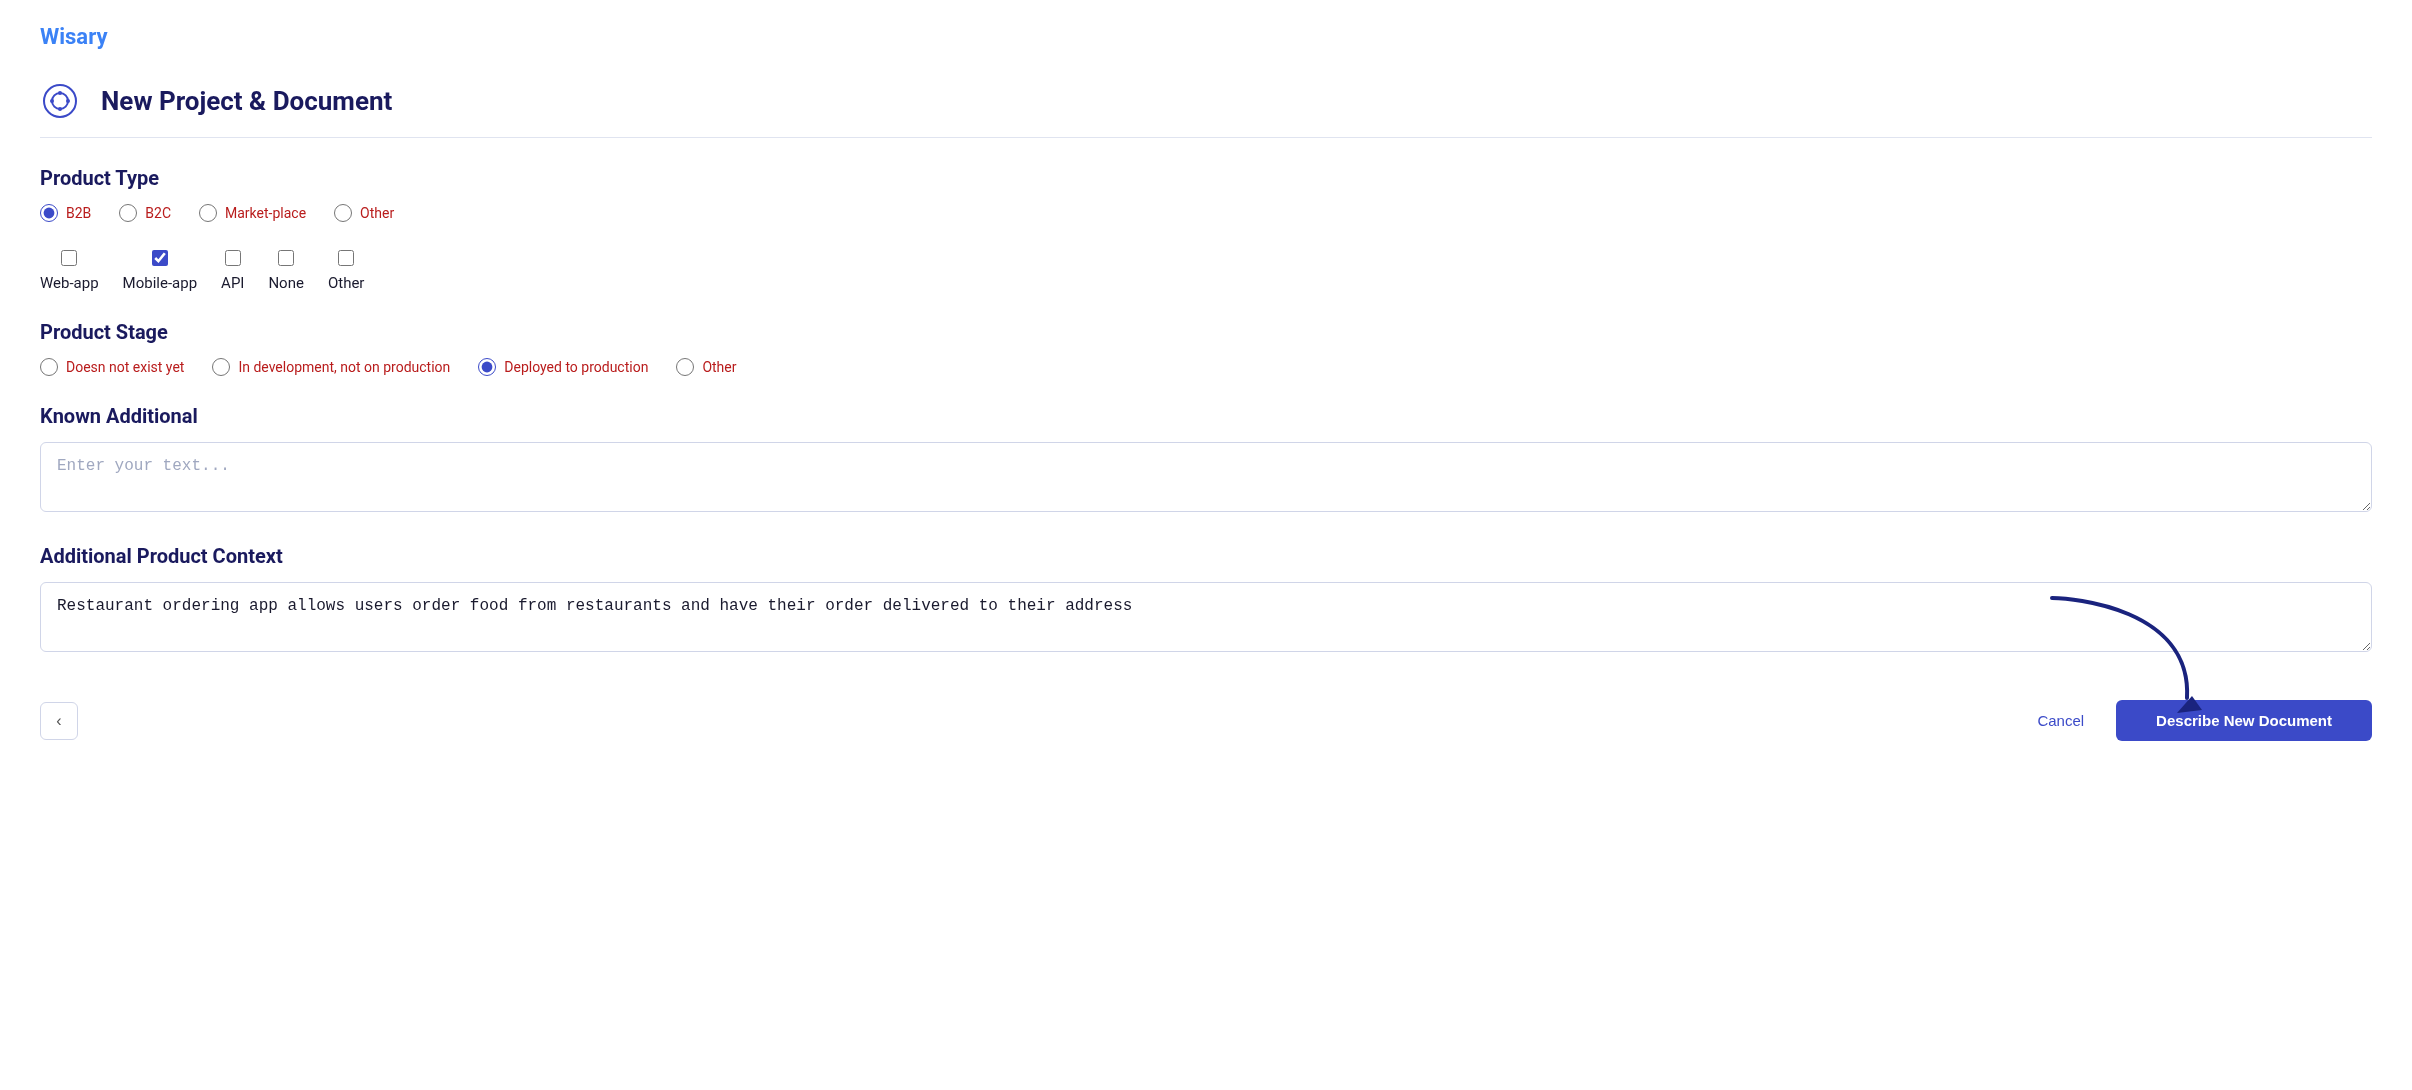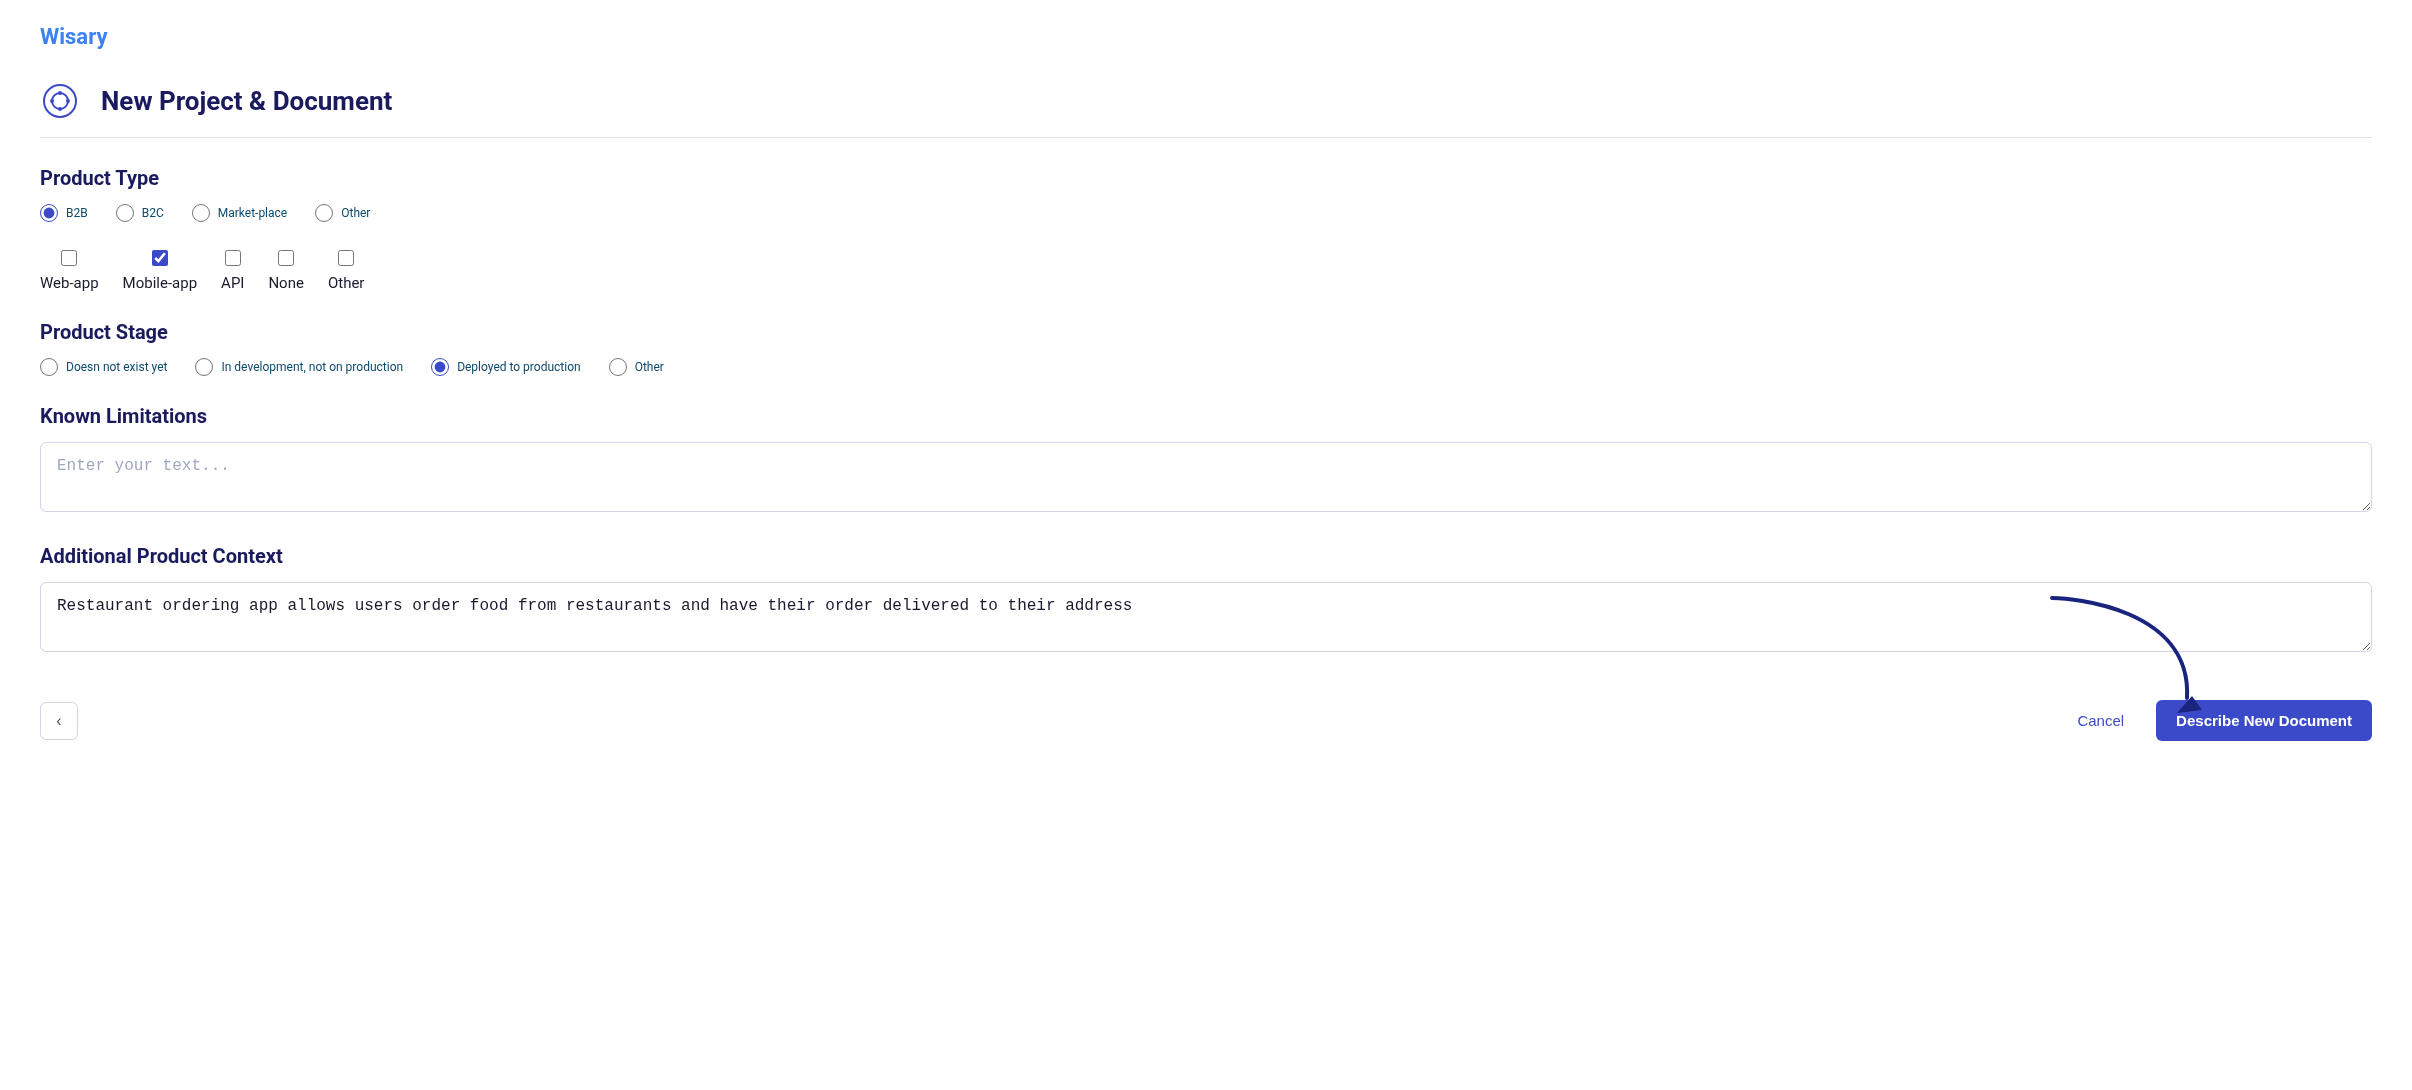--- a/index.html
+++ b/index.html
@@ -78,22 +78,22 @@
     }
 
     .radio-item input[type="radio"] {
       width: 18px;
       height: 18px;
       accent-color: #3b4ac8;
       cursor: pointer;
     }
 
     .radio-item label {
-      font-size: 12px;
-      color: #0c4a6e;
+      font-size: 14px;
+      color: #b91c1c;
       cursor: pointer;
     }
 
     .checkbox-group {
       display: flex;
       align-items: center;
       gap: 24px;
       flex-wrap: wrap;
     }
 
@@ -172,21 +172,21 @@
       cursor: pointer;
       font-weight: 500;
       padding: 8px 12px;
     }
 
     .describe-button {
       background: #3b4ac8;
       color: #ffffff;
       border: none;
       border-radius: 6px;
-      padding: 12px 20px;
+      padding: 12px 40px;
       font-size: 15px;
       font-weight: 600;
       cursor: pointer;
     }
 
     
     .arrow-annotation {
       position: absolute;
       right: 160px;
       top: -100px;
@@ -282,21 +282,21 @@
       <label>Deployed to production</label>
     </label>
     <label class="radio-item">
       <input type="radio" name="productStage" value="Other" style="">
       <label>Other</label>
     </label>
   </div>
 </div>
 
 <div class="section">
-  <div class="section-label">Known Limitations</div>
+  <div class="section-label">Known Additional</div>
   <textarea class="textarea-field" placeholder="Enter your text..." style=""></textarea>
 </div>
 
 <div class="section">
   <div class="section-label">Additional Product Context</div>
   <textarea class="textarea-field" placeholder="Enter your text..." style="">Restaurant ordering app allows users order food from restaurants and have their order delivered to their address</textarea>
 </div>
 
 <div class="footer">
   <button class="back-button">

